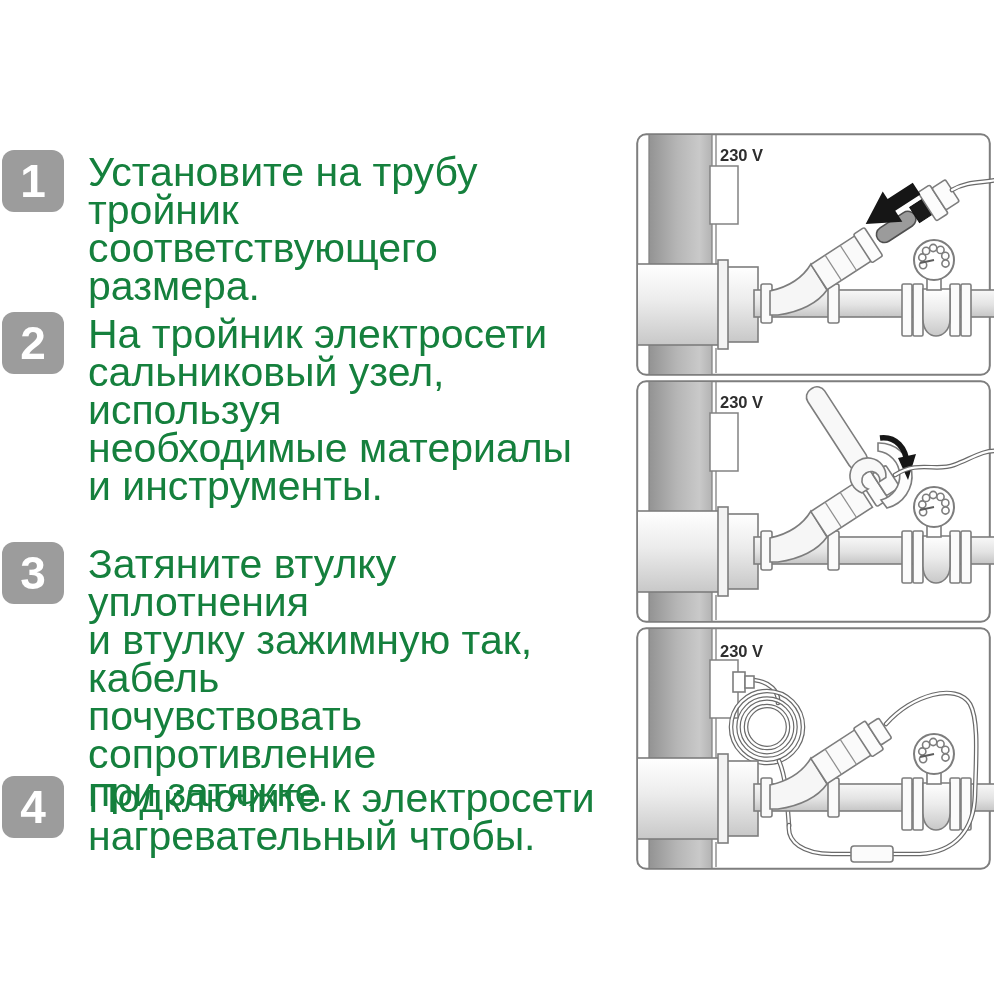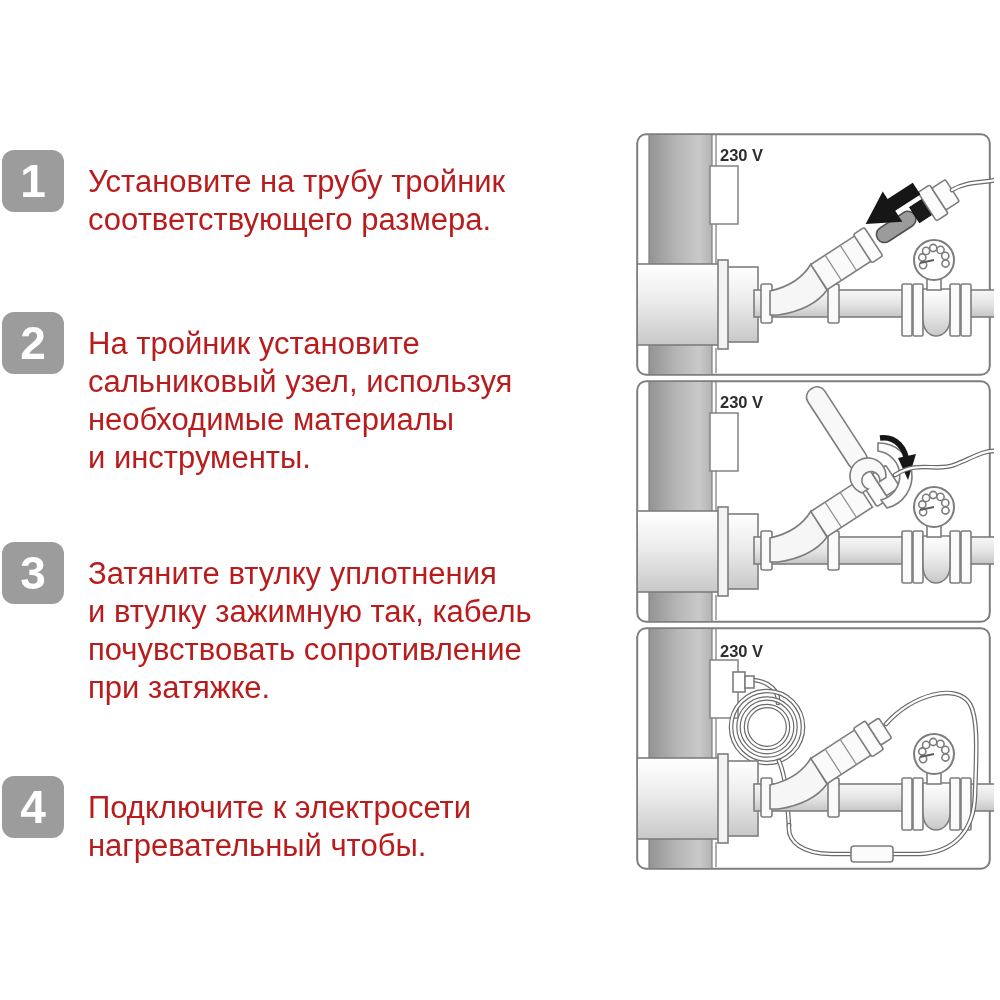--- a/index.html
+++ b/index.html
@@ -2,41 +2,41 @@
 <html><head>
 <meta charset="utf-8">
 <style>
   html,body{margin:0;padding:0;background:#ffffff;}
   .page{position:relative;width:1000px;height:1000px;background:#ffffff;overflow:hidden;
         font-family:"Liberation Sans",sans-serif;}
   .step{position:absolute;left:0;width:620px;}
   .badge{position:absolute;left:2px;top:0;width:62px;height:62px;background:#9c9c9c;
          border-radius:12px;color:#ffffff;font-size:46px;font-weight:700;
          display:flex;align-items:center;justify-content:center;}
-  .step-text{position:absolute;left:88px;top:13px;font-size:31px;line-height:38px;
-             color:#b91c1c;white-space:pre-line;}
+  .step-text{position:absolute;left:88px;top:3px;font-size:41px;line-height:38px;
+             color:#15803d;white-space:pre-line;}
   .diagram{position:absolute;left:634px;top:130px;}
   .vlabel{font-size:16.5px;font-weight:600;fill:#2e2e2e;font-family:"Liberation Sans",sans-serif;}
   .outline{stroke:#7d7d7d;stroke-width:1.6;}
   .cable-casing{stroke:#6a6a6a;stroke-width:4.6;fill:none;stroke-linecap:round;}
   .cable-core{stroke:#ffffff;stroke-width:2.2;fill:none;stroke-linecap:round;}
 </style>
 </head>
 <body>
 
 <div class="page">
 
   <div class="step" style="top:150px">
     <div class="badge">1</div>
     <div class="step-text">Установите на трубу тройник
 соответствующего размера.</div>
   </div>
   <div class="step" style="top:312px">
     <div class="badge">2</div>
-    <div class="step-text">На тройник установите
+    <div class="step-text">На тройник электросети
 сальниковый узел, используя
 необходимые материалы
 и инструменты.</div>
   </div>
   <div class="step" style="top:542px">
     <div class="badge">3</div>
     <div class="step-text">Затяните втулку уплотнения
 и втулку зажимную так, кабель
 почувствовать сопротивление
 при затяжке.</div>

